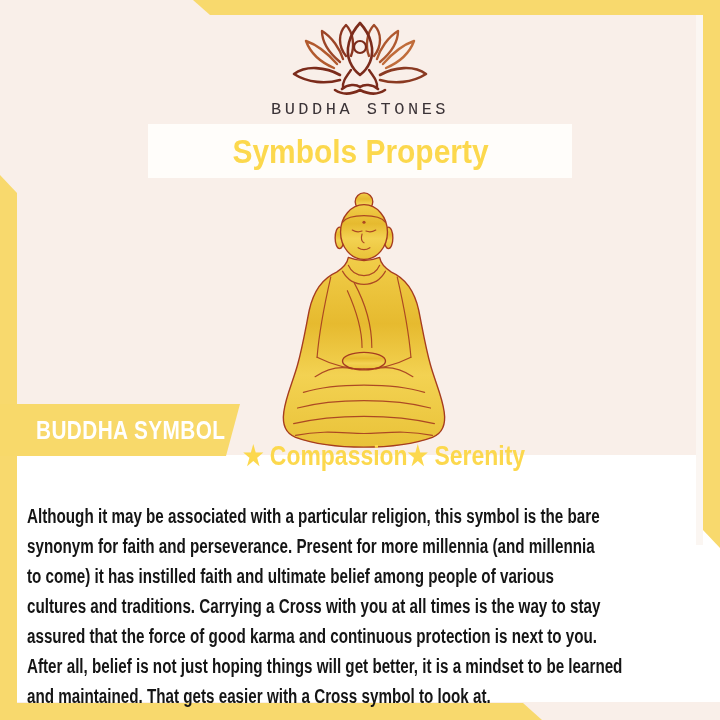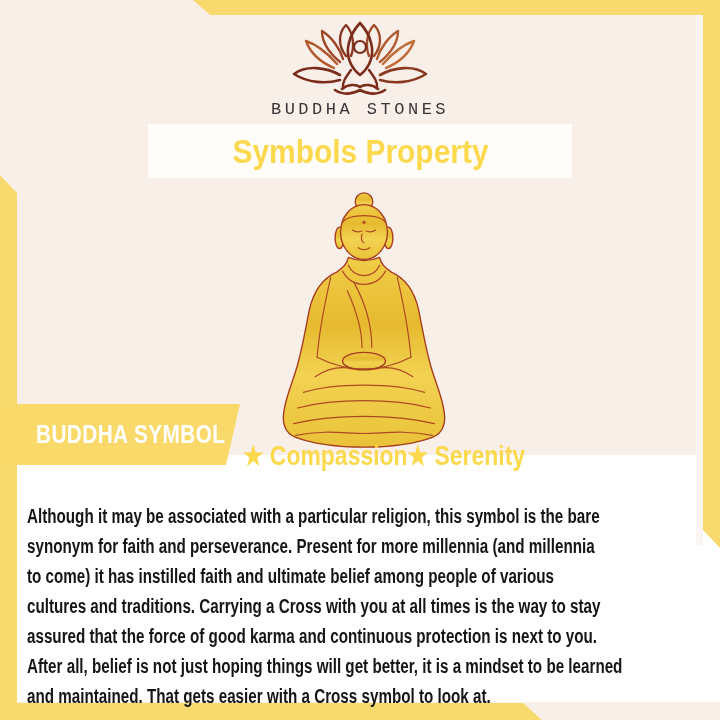--- a/index.html
+++ b/index.html
@@ -24,21 +24,21 @@
     font-family:Liberation Mono, monospace;font-size:17px;letter-spacing:3.5px;
     color:#3b3337;white-space:nowrap;}
   
   .title-band{position:absolute;left:148px;top:124px;width:424px;height:54px;
     background:#fffdfa;display:flex;align-items:center;justify-content:center;}
   .title-band span{color:#fcd84d;font-size:34px;font-weight:bold;white-space:nowrap;
     transform:scaleX(.88);}
   
   .buddha{position:absolute;left:276px;top:186px;width:176px;height:272px;}
   
-  .symbol-ribbon{position:absolute;left:0;top:404px;width:240px;height:61px;
+  .symbol-ribbon{position:absolute;left:0;top:404px;width:240px;height:52px;
     background:#f8d96a;clip-path:polygon(0 0,100% 0,226px 100%,0 100%);
     display:flex;align-items:center;}
   .symbol-ribbon span{color:#fff;font-size:26px;font-weight:bold;letter-spacing:.5px;
     margin-left:36px;white-space:nowrap;transform:scaleX(.8);transform-origin:left center;}
   
   .white-section{position:absolute;left:14px;top:455px;width:706px;height:247px;background:#ffffff;}
   .benefits-heading{position:absolute;left:0;right:0;top:440px;height:34px;
     display:flex;align-items:flex-start;justify-content:center;padding-left:48px;}
   .benefits-heading span{color:#fcd84d;font-size:27px;font-weight:bold;white-space:nowrap;
     transform:scaleX(.85);}

